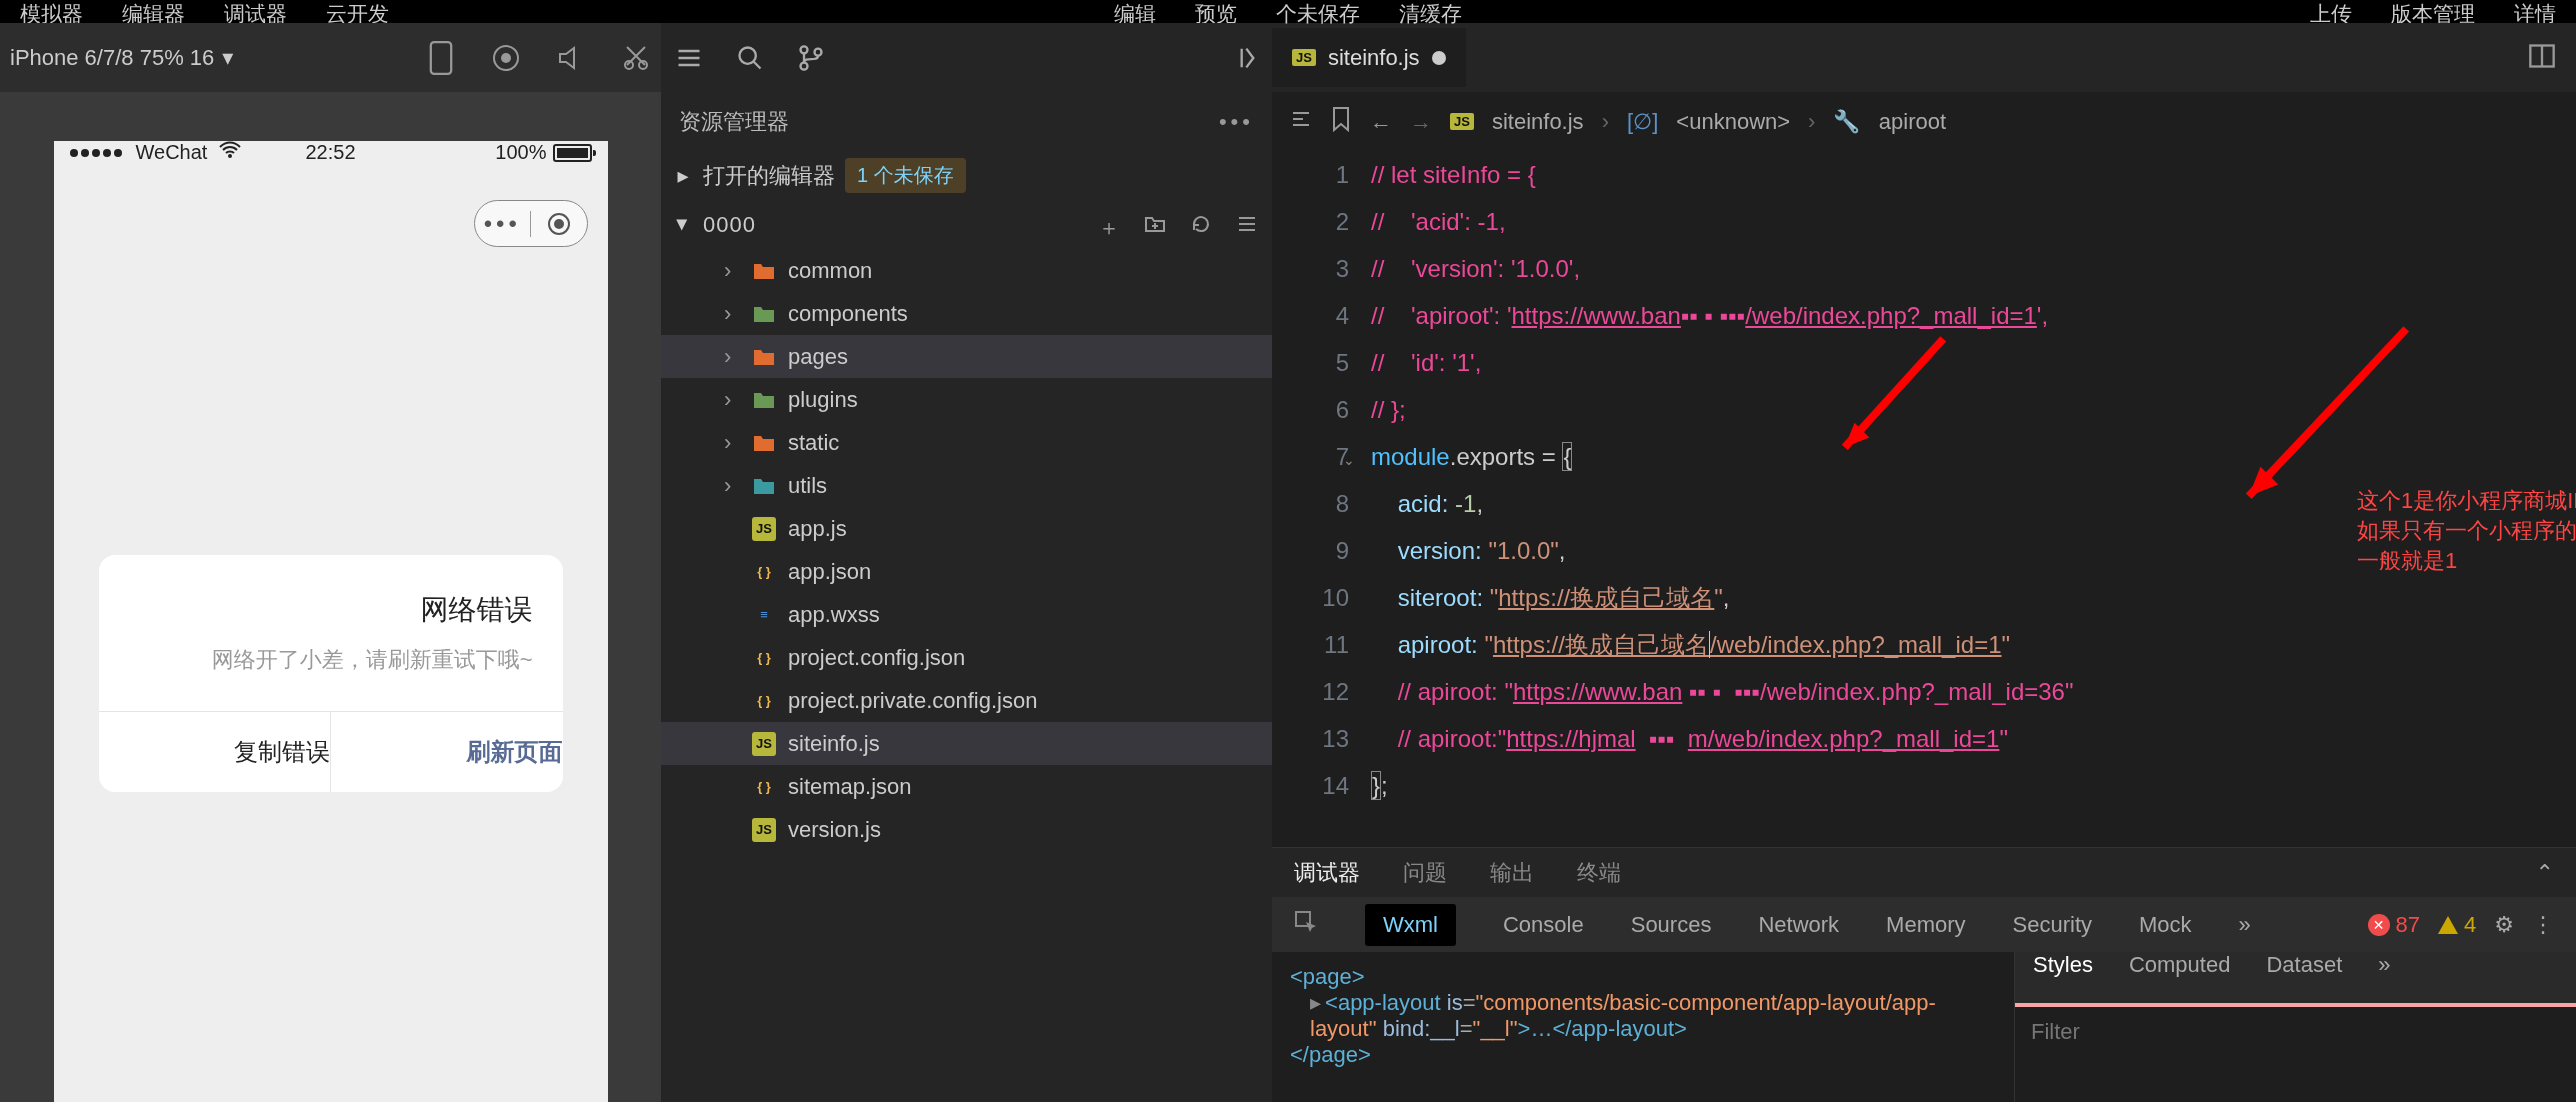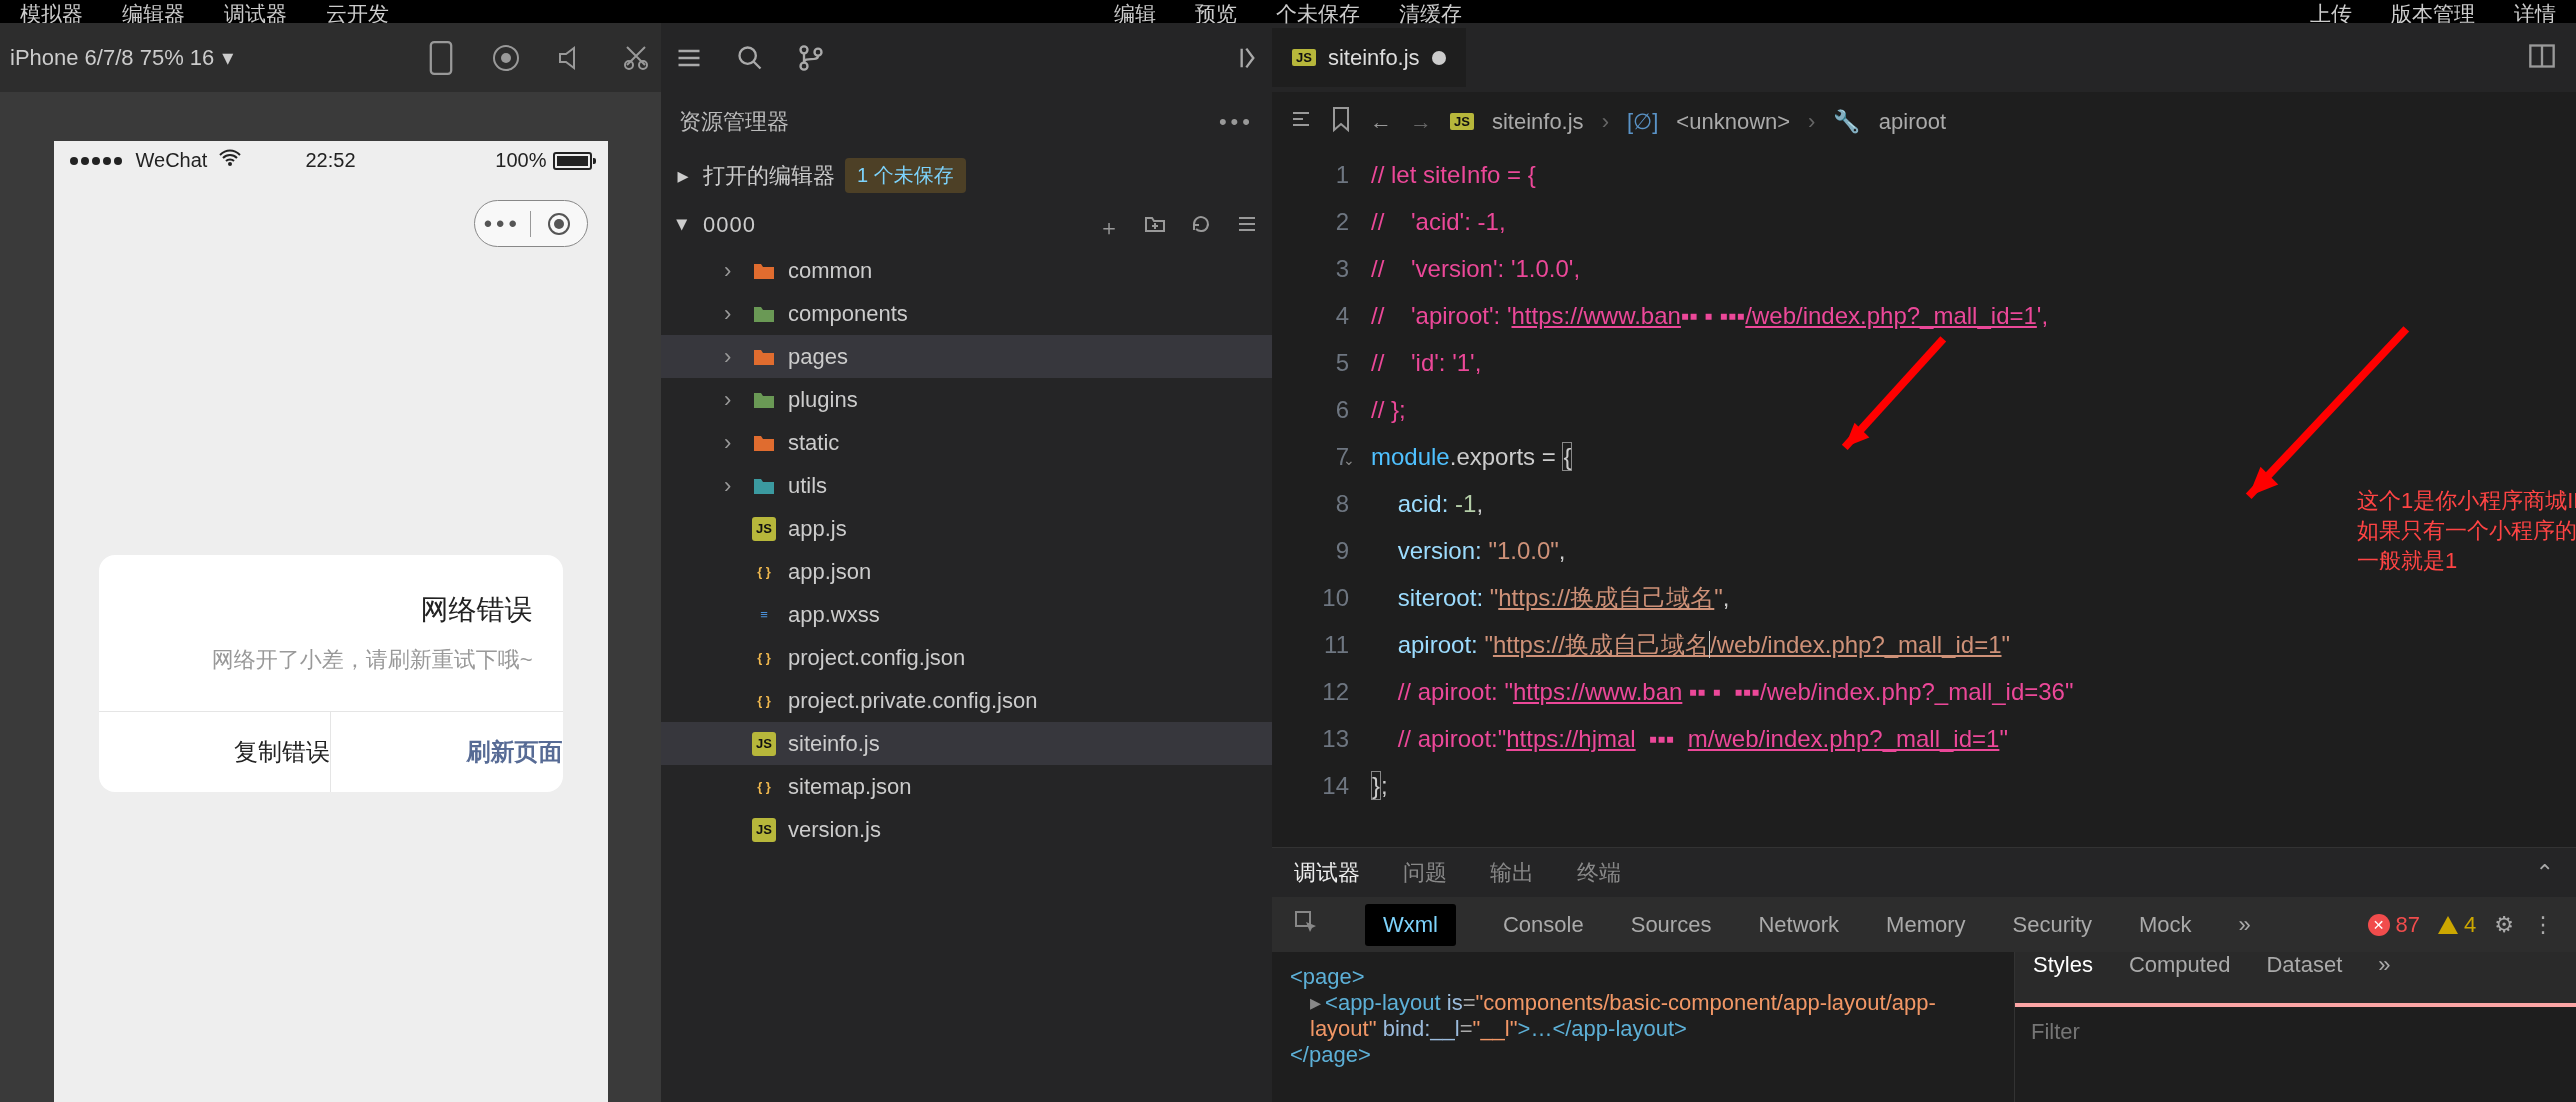--- a/index.html
+++ b/index.html
@@ -27,21 +27,21 @@
 .etab .dot { width: 14px; height: 14px; border-radius: 50%; background: #ccc; }
 .etab .jsico { background: #b7b73b; color: #111; font-size: 13px; font-weight: bold; padding: 1px 4px; border-radius: 2px; }
 .editor-tabbar .lastico { margin-left: auto; margin-right: 20px; color: #999; }
 
 
 .main { display: flex; flex: 1; min-height: 0; }
 
 
 .simcol { width: 661px; background: #3a3a3a; display: flex; justify-content: center; padding-top: 49px; }
 .phone { width: 554px; background: #eeeeee; position: relative; height: 986px; }
-.statusbar { height: 39px; display: flex; align-items: center; padding: 12px 16px; font-size: 20px; color: #222; }
+.statusbar { height: 39px; display: flex; align-items: flex-start; padding: 0 16px; font-size: 20px; color: #222; }
 .statusbar .sbs { display: flex; align-items: center; gap: 6px; }
 .statusbar .dots { display: flex; gap: 3px; }
 .statusbar .dots span { width: 8px; height: 8px; border-radius: 50%; background: #222; }
 .statusbar .wechat { margin-left: 8px; }
 .statusbar .wifi { margin-left: 6px; }
 .statusbar .time { position: absolute; left: 50%; transform: translateX(-50%); }
 .statusbar .battery { margin-left: auto; display: flex; align-items: center; gap: 6px; }
 .statusbar .baticon { width: 39px; height: 18px; border: 2px solid #222; border-radius: 3px; position: relative; }
 .statusbar .baticon::after { content: ""; position: absolute; right: -6px; top: 4px; width: 3px; height: 6px; background: #222; border-radius: 0 2px 2px 0; }
 .statusbar .baticon::before { content: ""; position: absolute; left: 2px; top: 2px; bottom: 2px; right: 2px; background: #222; }

